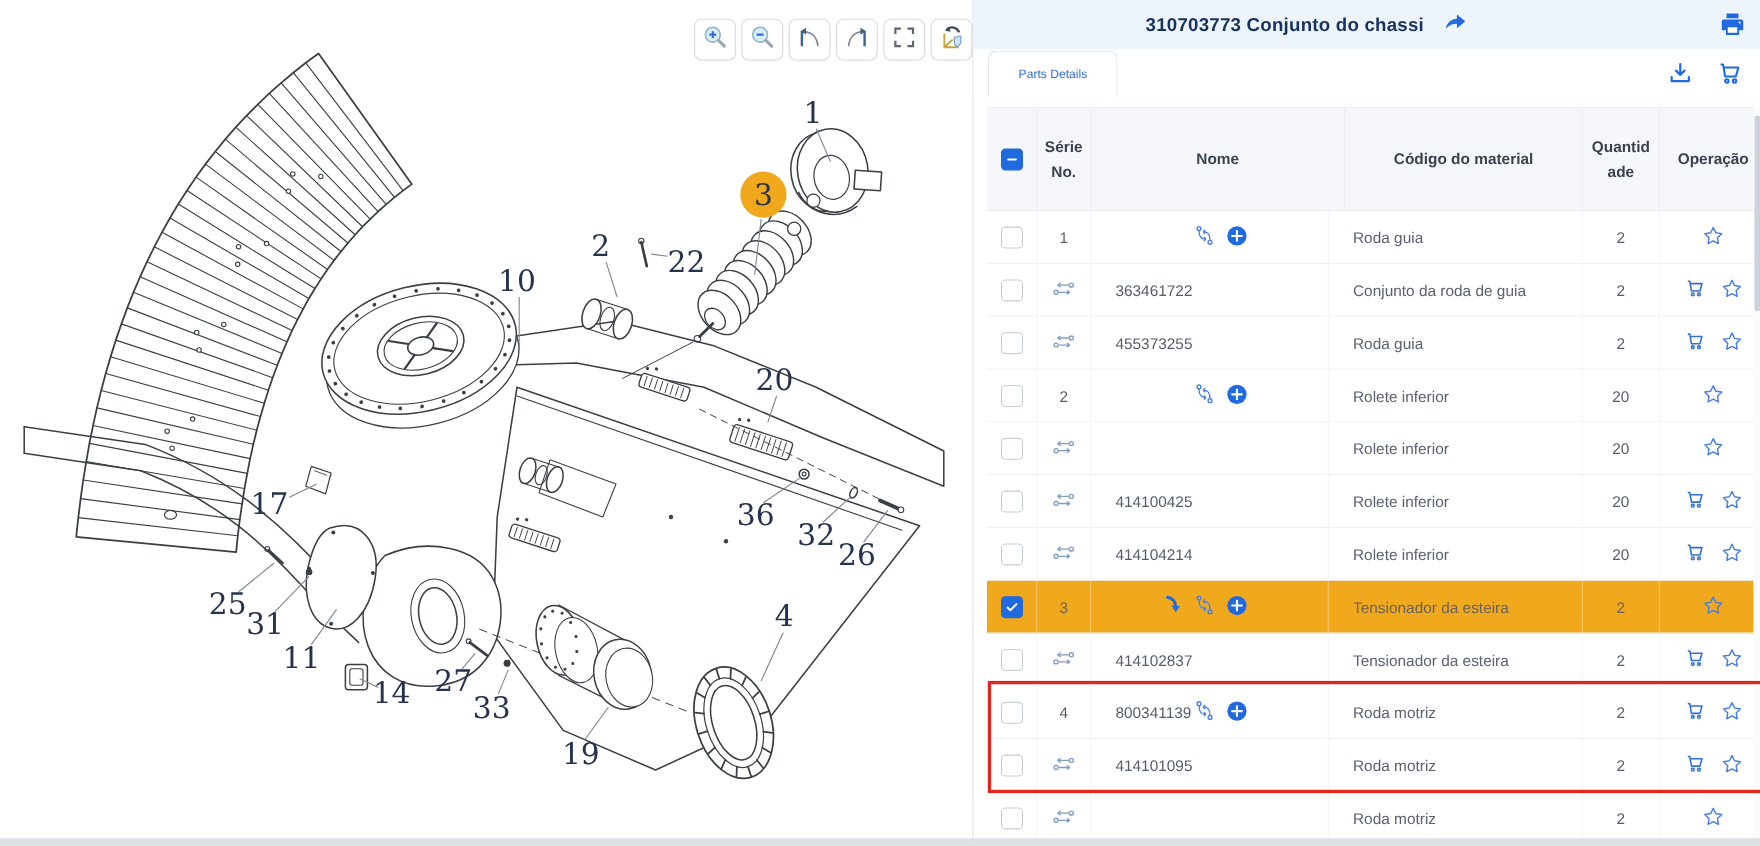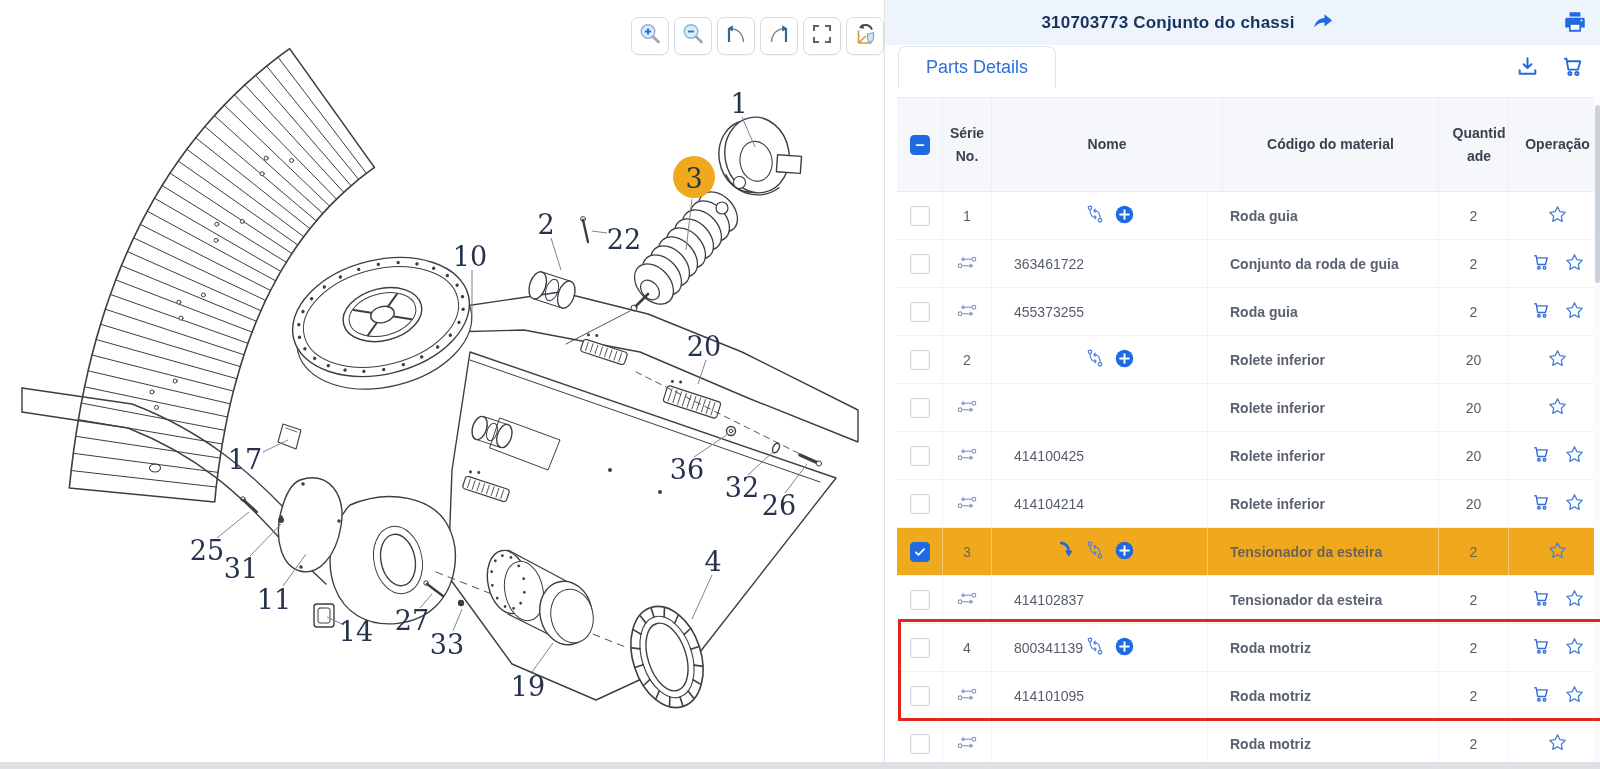--- a/index.html
+++ b/index.html
@@ -23,39 +23,39 @@
   
   .parts-panel{position:absolute;left:884px;top:0;width:716px;height:769px;border-left:1px solid #dfe3ea;background:#fff;}
   .rp-header{height:45px;background:#eef4fb;display:flex;align-items:center;justify-content:center;position:relative;padding-right:110px;box-sizing:border-box;}
   .rp-title{font-weight:bold;font-size:17px;color:#17325e;letter-spacing:.2px;}
   .share-btn{margin-left:16px;display:flex;cursor:pointer;}
   .print-btn{position:absolute;right:13px;top:9px;display:flex;cursor:pointer;}
   .tab-bar{height:43px;position:relative;background:#fff;}
   .tab-active{
     position:absolute;left:13px;top:1px;height:41px;padding:0 27px;background:#fff;
     border:1px solid #e2e5ea;border-bottom:none;border-radius:8px 8px 0 0;
-    display:flex;align-items:center;color:#2f6fd6;font-size:18px;cursor:pointer;
+    display:flex;align-items:center;color:#2f6fd6;font-size:11px;cursor:pointer;
   }
   .tab-side-icons{position:absolute;right:16px;top:9px;display:flex;gap:20px;}
   .tab-side-icons > div{cursor:pointer;display:flex;}
 
   .table-wrap{position:absolute;left:12px;top:97px;width:709px;bottom:0;overflow:hidden;}
   .thead{display:flex;height:95px;background:#f5f7fa;border-top:1px solid #e8ebef;border-bottom:1px solid #e8ebef;box-sizing:border-box;}
   .th{display:flex;align-items:center;justify-content:center;text-align:center;
       font-weight:bold;color:#39424f;font-size:14px;box-sizing:border-box;border-right:1px solid #eceef2;line-height:1.6;}
   .th:last-child{border-right:none;}
-  .c-cb{width:46px;}.c-serie{width:49px;}.c-code{width:216px;}.c-name{width:231px;}.c-qty{width:70px;justify-content:flex-end;}.c-op{width:97px;}
+  .c-cb{width:46px;}.c-serie{width:49px;}.c-code{width:216px;}.c-name{width:231px;}.c-qty{width:70px;}.c-op{width:97px;}
   .th.c-qty span{display:block;width:58px;word-break:break-all;}
 
   .trow{display:flex;height:48px;border-bottom:1px solid #eef0f4;box-sizing:border-box;background:#fff;}
   .cell{display:flex;align-items:center;justify-content:center;box-sizing:border-box;border-right:1px solid #f2f4f7;
         font-size:14px;color:#555d6b;height:100%;}
   .cell:last-child{border-right:none;}
   .cell.c-code{justify-content:flex-start;padding-left:22px;position:relative;}
-  .cell.c-name{justify-content:flex-start;padding-left:22px;color:#5a6170;font-weight:bold;}
+  .cell.c-name{justify-content:flex-start;padding-left:22px;color:#5a6170;}
   .code-icons{position:absolute;right:72px;display:flex;align-items:center;gap:9px;}
   .ops{display:flex;gap:13px;align-items:center;}
   .trow.hl{background:#f0a81c;}
   .trow.hl .cell{color:#6d6354;border-right-color:rgba(255,255,255,.35);}
   .checkbox{width:18px;height:18px;border:1px solid #c7cdd6;border-radius:4px;background:#fff;cursor:pointer;display:flex;align-items:center;justify-content:center;}
   .checkbox.on{background:#1f6ae0;border-color:#1f6ae0;}
   .red-box{position:absolute;left:1px;width:705px;border:3px solid #e1271c;box-sizing:border-box;pointer-events:none;z-index:4;}
   .vscroll{position:absolute;right:0;top:97px;width:7px;bottom:0;background:#fafbfc;}
   .vscroll .thumb{position:absolute;left:1px;width:5px;top:8px;height:178px;background:#ccd2d9;border-radius:3px;cursor:pointer;}
   .bottom-bar{position:absolute;left:0;bottom:0;width:1600px;height:7px;background:#dde1e6;}

